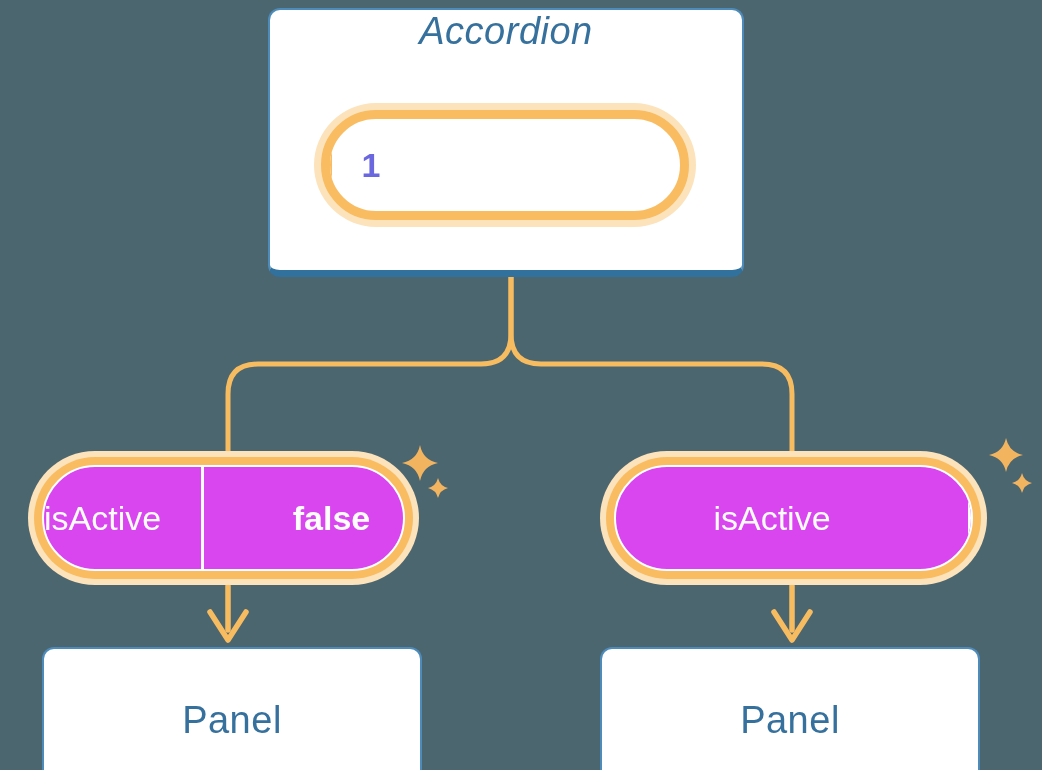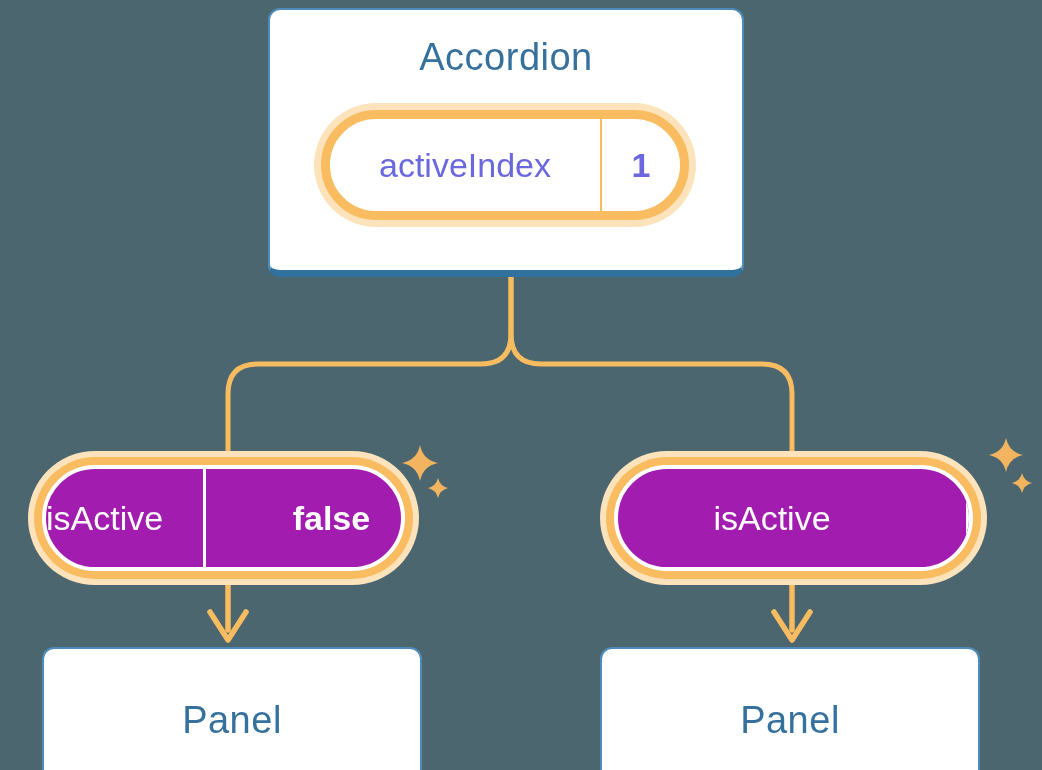--- a/index.html
+++ b/index.html
@@ -18,21 +18,21 @@
     background:#FFFFFF;
     border:2px solid #4D8CBA;
     border-bottom:7px solid #30719E;
     border-radius:12px;
   }
   .card-title{
     color:#36719E;font-size:38px;letter-spacing:.5px;
     text-align:center;display:block;
   }
   #accordion-card{left:268px;top:8px;width:476px;height:269px;}
-  #accordion-card .card-title{margin-top:26px;}
+  #accordion-card .card-title{font-style:italic;}
   .panel-card{width:380px;height:152px;display:flex;align-items:center;justify-content:center;}
   #panel-left{left:42px;top:647px;}
   #panel-right{left:600px;top:647px;}
 
   
   .state-pill{
     position:absolute;box-sizing:border-box;z-index:3;
     left:321px;top:110px;width:368px;height:110px;
     background:#FFFFFF;
     border:9px solid #F9BC61;
@@ -42,22 +42,22 @@
   }
   .state-pill .seg{display:flex;align-items:center;justify-content:center;}
   .state-pill .seg.label{flex:1;color:#6B68DF;font-size:34px;}
   .state-pill .divider{width:2px;background:#F9BC61;}
   .state-pill .seg.value{width:78px;color:#6B68DF;font-size:34px;font-weight:bold;}
 
   
   .prop-pill{
     position:absolute;box-sizing:border-box;z-index:3;
     height:106px;
-    background:#a21caf;
-    border:4px solid #ffffff;
+    background:#d946ef;
+    border:2px solid #ffffff;
     border-radius:999px;
     box-shadow:0 0 0 8px #F9BC61, 0 0 0 14px #FCE3BB;
     display:flex;align-items:stretch;overflow:hidden;gap:40px;
   }
   #prop-left{left:42px;top:465px;width:363px;}
   #prop-right{left:614px;top:465px;width:359px;}
   .prop-pill .seg{display:flex;align-items:center;justify-content:center;}
   .prop-pill .seg.label{flex:1;color:#FDFDFE;font-size:34px;}
   .prop-pill .divider{width:3px;background:#FDFDFE;}
   .prop-pill .seg.value{color:#FDFDFE;font-size:34px;font-weight:bold;padding-left:16px;}
@@ -101,21 +101,20 @@
       <path class="sparkle" d="M 1006 438 Q 1009 452 1023 455 Q 1009 458 1006 472 Q 1003 458 989 455 Q 1003 452 1006 438 Z"></path>
       <path class="sparkle" d="M 1022 473 Q 1024 481 1032 483 Q 1024 485 1022 493 Q 1020 485 1012 483 Q 1020 481 1022 473 Z"></path>
     </g>
   </svg>
 
   <div class="card" id="accordion-card">
     <span class="card-title">Accordion</span>
   </div>
 
   <div class="state-pill">
-    <div class="seg label">activeIndex</div>
     <div class="divider"></div>
     <div class="seg value">1</div>
   </div>
 
   <div class="prop-pill" id="prop-left">
     <div class="seg label">isActive</div>
     <div class="divider"></div>
     <div class="seg value">false</div>
   </div>
 

